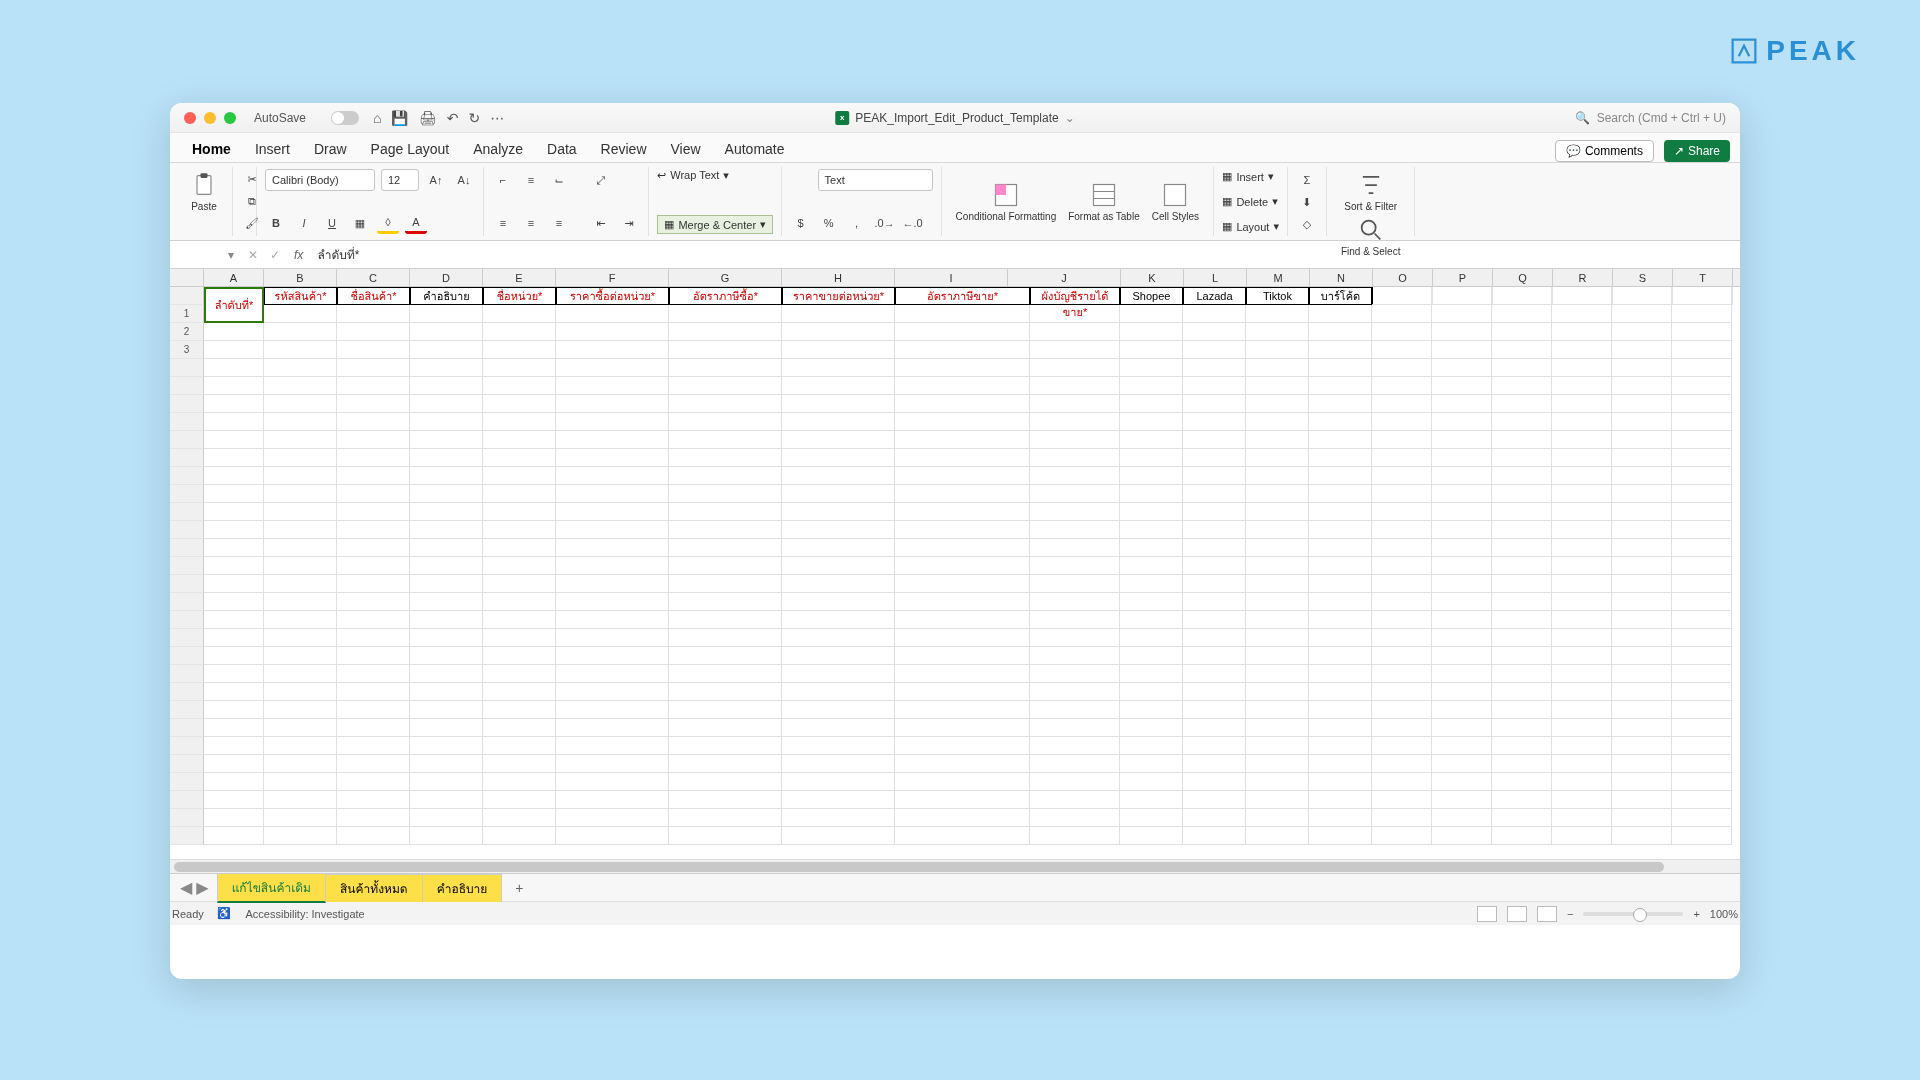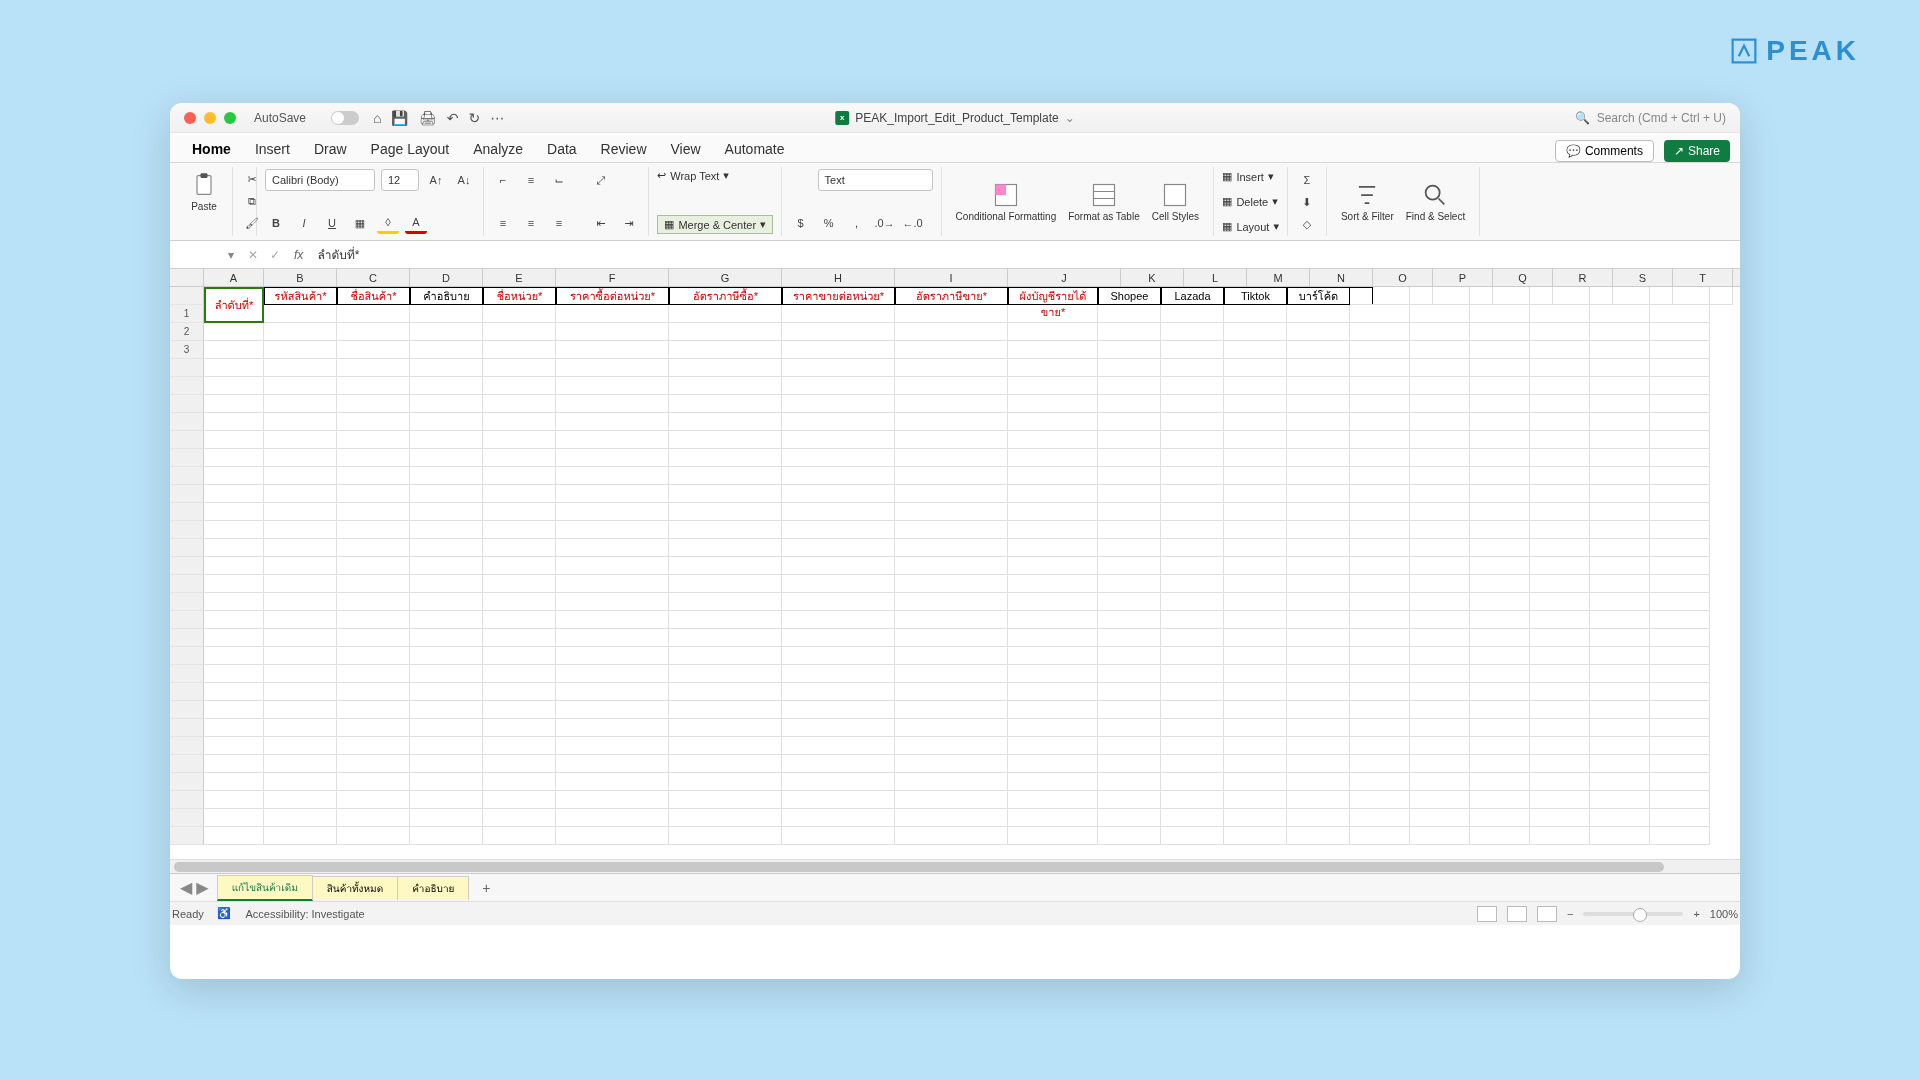--- a/index.html
+++ b/index.html
@@ -26,21 +26,21 @@
 .tabs { height:30px; display:flex; align-items:flex-end; padding:0 10px; border-bottom:1px solid #d8d8d8; background:#fafafa; }
 .tab{padding:5px 12px;font-size:14px;color:#333;cursor:pointer;}
 .tab.active{font-weight:600;color:#000;}
 .tab-actions{margin-left:auto;display:flex;gap:10px;align-items:center;}
 .btn-comments{border:1px solid #bbb;border-radius:4px;padding:3px 10px;font-size:12px;background:#fff;display:flex;align-items:center;gap:4px;}
 .btn-share{background:#107c41;color:#fff;border-radius:4px;padding:4px 10px;font-size:12px;display:flex;align-items:center;gap:4px;}
 
 
 .ribbon { height:78px; background:#f8f8f8; border-bottom:1px solid #d0d0d0; display:flex; padding:4px 6px; font-size:11px; color:#333; }
 .group{display:flex;flex-direction:column;justify-content:space-between;padding:2px 8px;border-right:1px solid #e2e2e2;}
-.row{display:flex;align-items:flex-end;gap:6px;}
+.row{display:flex;align-items:flex-start;gap:6px;}
 .sel{border:1px solid #c5c5c5;background:#fff;height:22px;border-radius:3px;display:flex;align-items:center;padding:0 6px;font-size:11px;}
 .font-name{width:110px;} .font-size{width:38px;}
 .iconb{width:22px;height:22px;display:flex;align-items:center;justify-content:center;border-radius:3px;cursor:pointer;color:#444;}
 .bold{font-weight:bold;} .ital{font-style:italic;} .und{text-decoration:underline;}
 .merge{background:#e8f0e0;border:1px solid #aac090;padding:2px 6px;display:flex;align-items:center;gap:4px;font-size:11px;}
 .numfmt{width:115px;margin-left:28px;}
 .big-btn{display:flex;flex-direction:column;align-items:center;justify-content:center;gap:2px;padding:2px 6px;font-size:10px;text-align:center;line-height:1.1;cursor:pointer;}
 .big-btn svg{width:28px;height:28px;}
 .cells-row{display:flex;align-items:center;gap:4px;font-size:11px;margin:1px 0;}
 
@@ -64,28 +64,28 @@
 .hrow{display:flex;height:18px;}
 .hrow .rh{width:34px;border-right:1px solid #ccc;border-bottom:1px solid #e5e5e5;background:#f0f0f0;text-align:center;font-size:10px;color:#555;line-height:18px;}
 .mcell{border:1px solid #000;text-align:center;font-size:11px;line-height:16px;background:#fff;}
 .mcell.red{color:#d00000;font-weight:500;}
 
 .drow{display:flex;height:18px;}
 .drow .rh{width:34px;border-right:1px solid #ccc;border-bottom:1px solid #e5e5e5;background:#f0f0f0;font-size:10px;color:#555;text-align:center;line-height:18px;}
 .dcell{border-right:1px solid #e0e0e0;border-bottom:1px solid #e0e0e0;}
 
 .wA{width:60px}.wB{width:73px}.wC{width:73px}.wD{width:73px}.wE{width:73px}
-.wF{width:113px}.wG{width:113px}.wH{width:113px}.wI{width:113px}.wJ{width:90px}
+.wF{width:113px}.wG{width:113px}.wH{width:113px}.wI{width:135px}.wJ{width:90px}
 .wK{width:63px}.wL{width:63px}.wM{width:63px}.wN{width:63px}
 .wO{width:60px}.wP{width:60px}.wQ{width:60px}.wR{width:60px}.wS{width:60px}.wT{width:60px}
 
 
 .sheettabs{height:28px;border-top:1px solid #ccc;background:#f7f7f7;display:flex;align-items:center;padding:0 10px;gap:0;}
 .nav-arrows{display:flex;gap:4px;color:#888;margin-right:8px;}
-.stab{padding:4px 14px;border:1px solid #ccc;border-bottom:none;background:#fef9c3;font-size:10px;margin-right:-1px;cursor:pointer;}
+.stab{padding:4px 14px;border:1px solid #ccc;border-bottom:none;background:#fde047;font-size:12px;margin-right:-1px;cursor:pointer;}
 .stab.active{color:#107c41;font-weight:500;border-bottom:2px solid #107c41;}
 .addtab{width:24px;height:24px;display:flex;align-items:center;justify-content:center;color:#666;font-size:14px;margin-left:6px;cursor:pointer;}
 
 
 .status{height:24px;background:#f3f3f3;border-top:1px solid #ddd;display:flex;align-items:center;padding:0 2px;font-size:11px;color:#555;}
 .status .right{margin-left:auto;display:flex;align-items:center;gap:10px;}
 .viewbtn{width:20px;height:16px;border:1px solid #bbb;background:#fff;}
 .slider{width:100px;height:4px;background:#ddd;border-radius:2px;position:relative;}
 .slider::after{content:"";position:absolute;left:50%;top:-4px;width:12px;height:12px;border-radius:50%;background:#fff;border:1px solid #aaa;}
 
@@ -251,21 +251,21 @@
       <div class="row">
           <span class="iconb">Σ</span>
         </div>
       <div class="row">
           <span class="iconb">⬇</span>
         </div>
       <div class="row">
           <span class="iconb">◇</span>
         </div>
     </div>
-    <div class="group" style="flex-direction:row;align-items:center;">
+    <div class="group" style="flex-direction:column;align-items:center;">
       <div class="big-btn">
           <svg viewBox="0 0 24 24" fill="none" stroke="#555" stroke-width="1.5">
             <path d="M5 5h14M7 12h10M10 19h4"></path>
           </svg>
           <span>Sort &amp; Filter</span>
         </div>
       <div class="big-btn">
           <svg viewBox="0 0 24 24" fill="none" stroke="#555" stroke-width="1.5">
             <circle cx="10" cy="10" r="6"></circle>
             <line x1="15" y1="15" x2="20" y2="20"></line>

